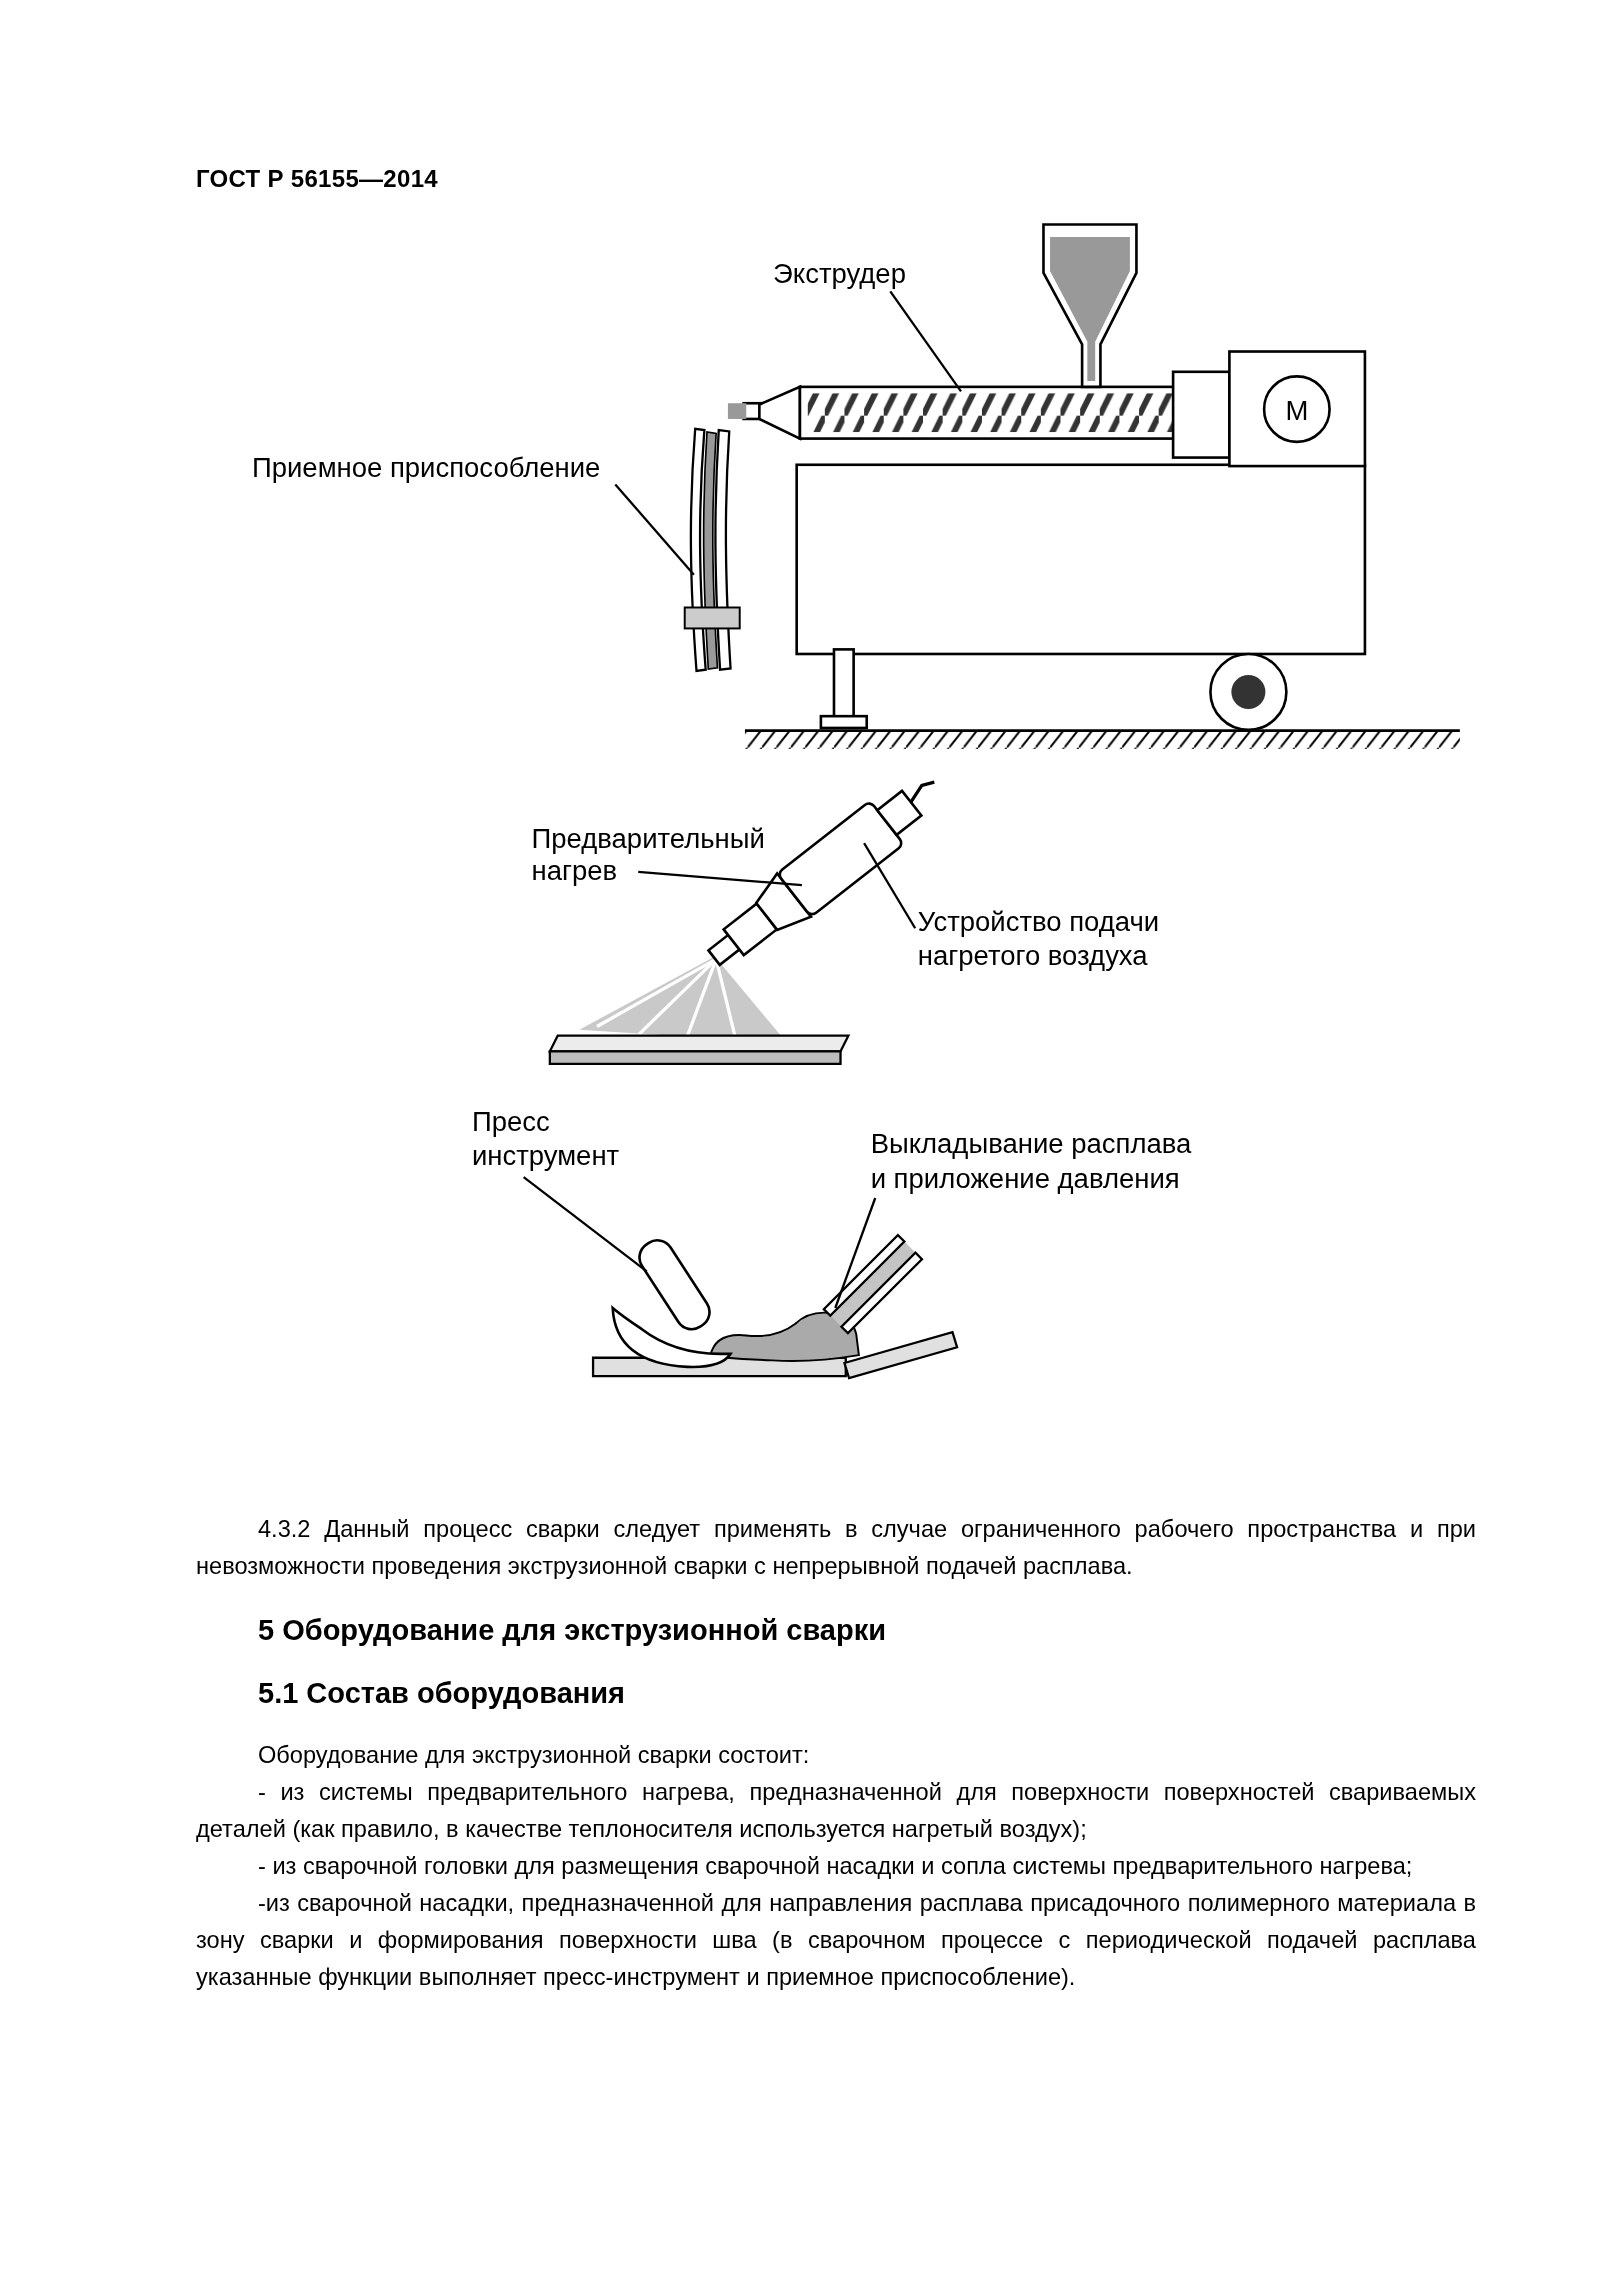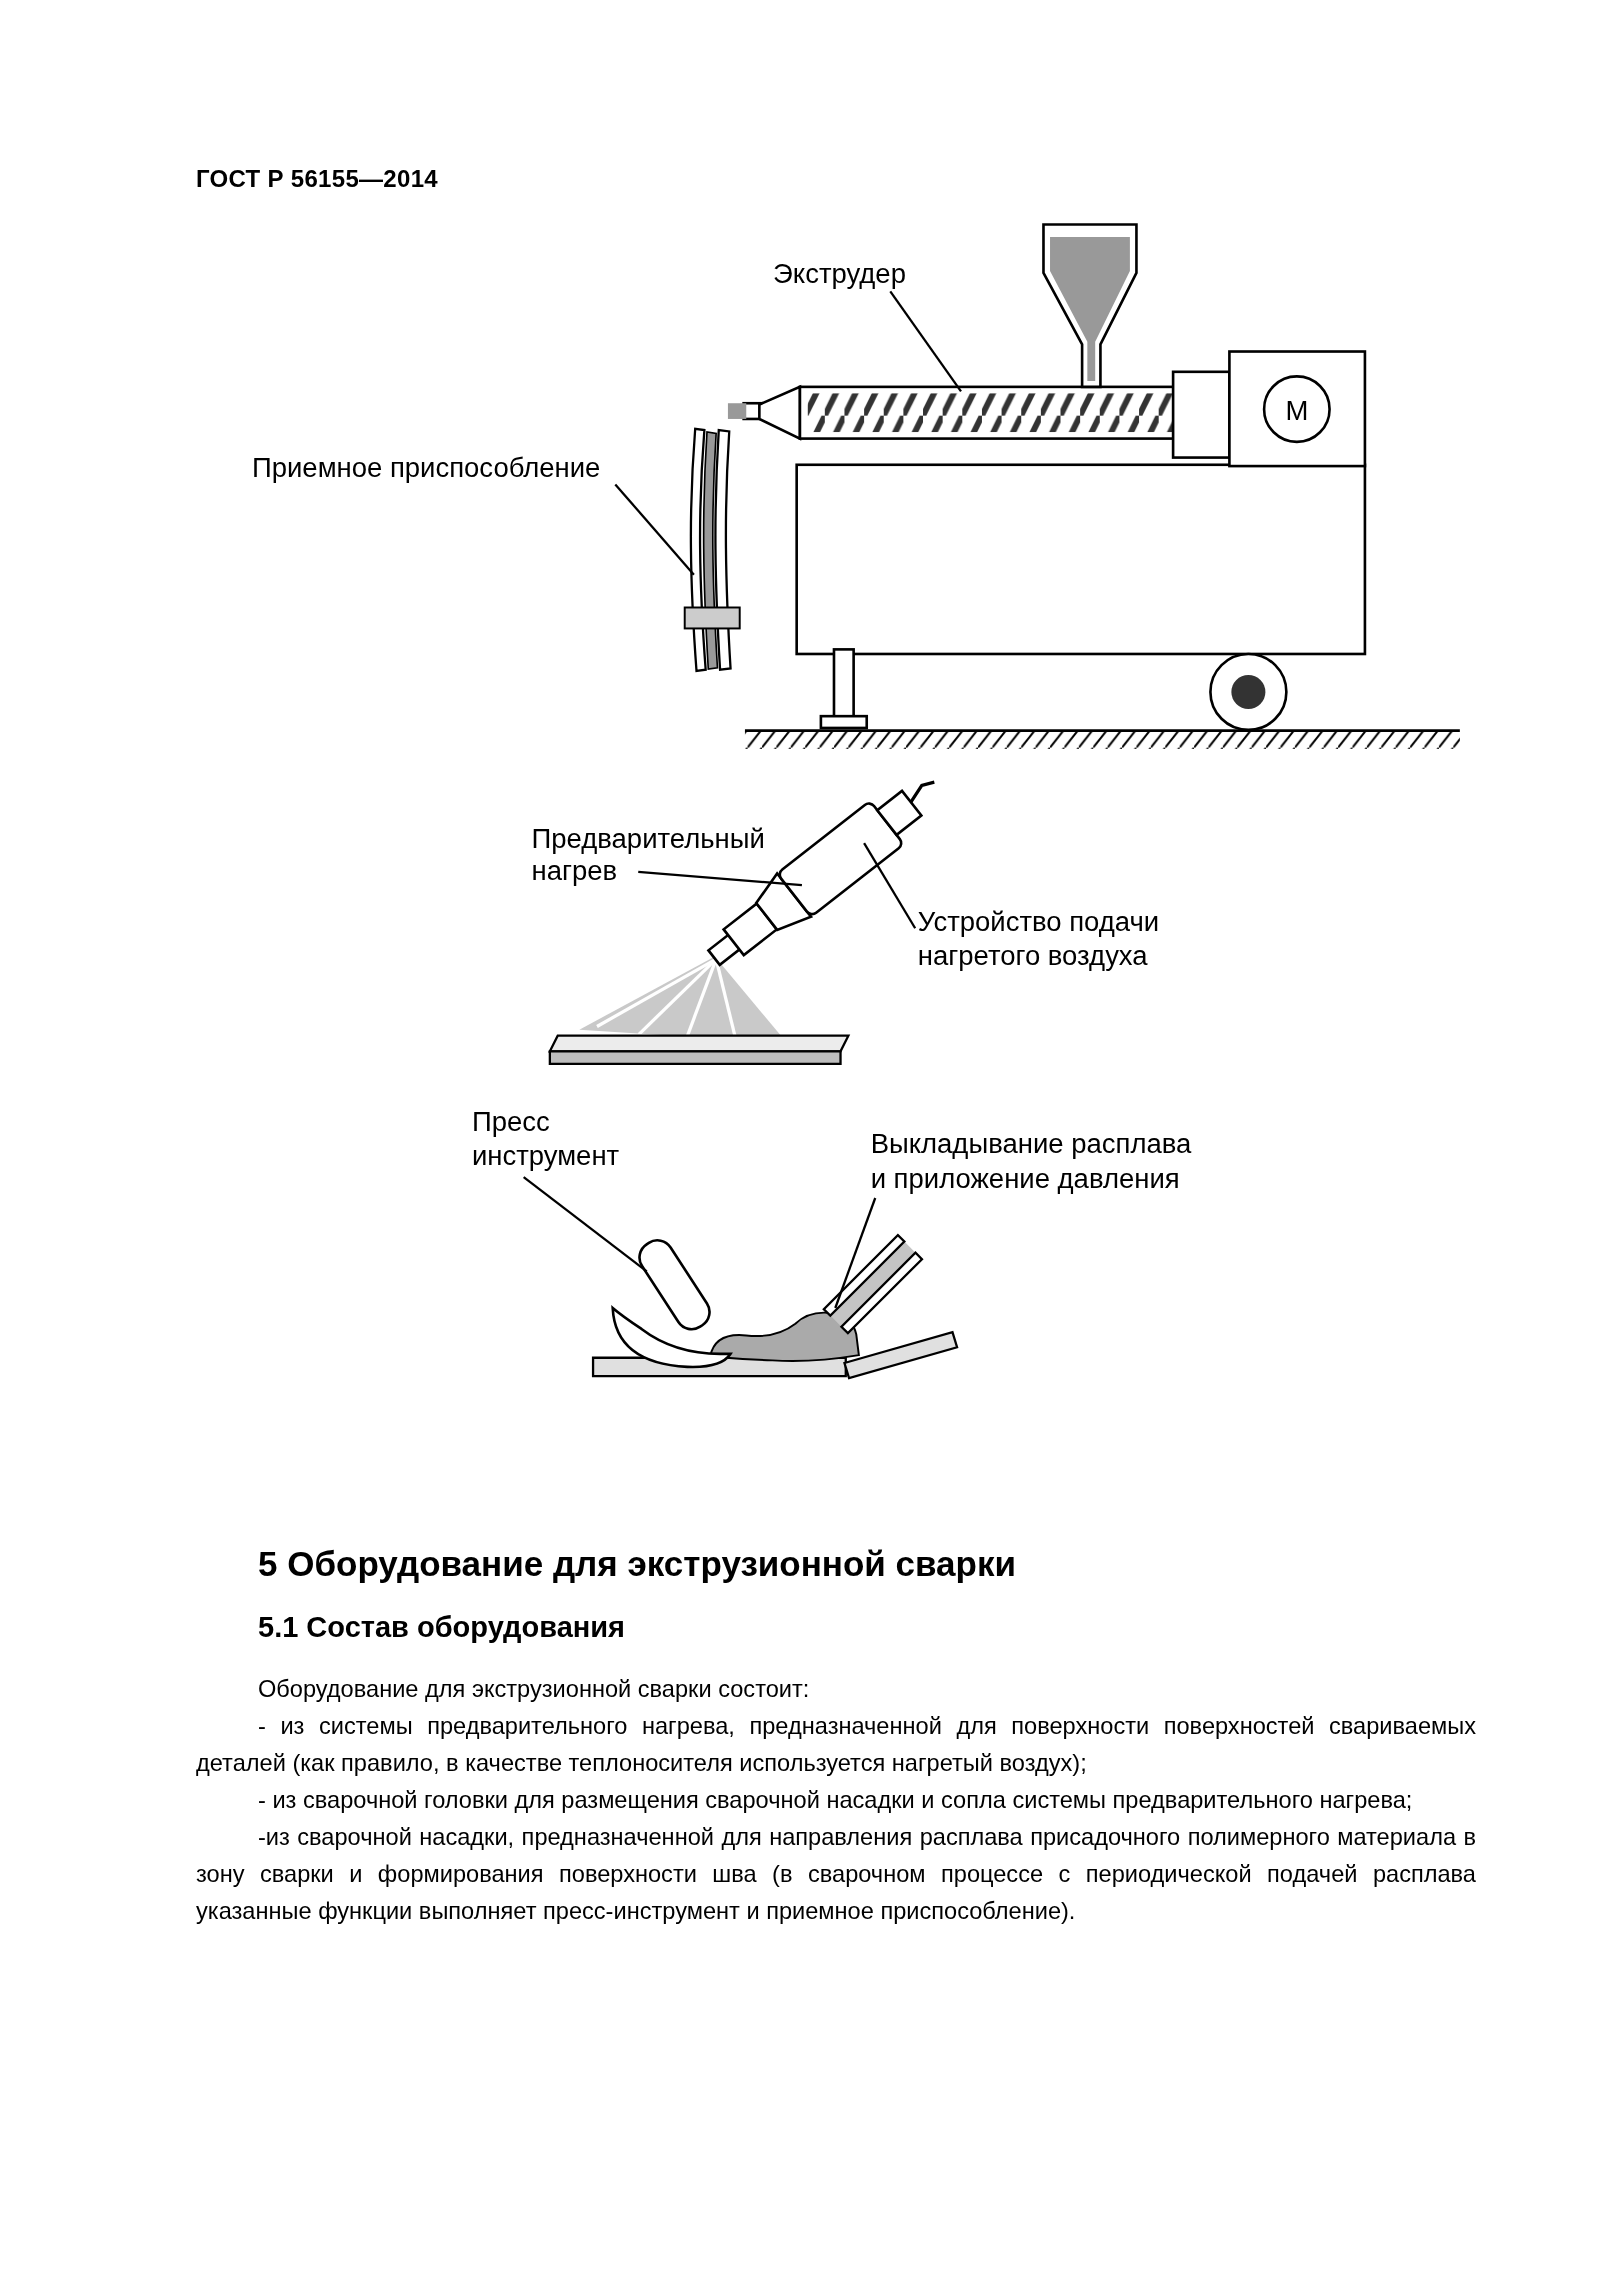--- a/index.html
+++ b/index.html
@@ -23,22 +23,22 @@
   .caption{
     position:absolute;left:0;top:1437px;width:1623px;
     text-align:center;font-size:23.6px;
   }
   .textblock{
     position:absolute;left:196px;top:1511px;width:1280px;
     font-size:23.6px;line-height:37px;text-align:justify;
   }
   .textblock p{margin:0;text-indent:62px;}
   .h5{
-    font-size:35px;font-weight:bold;line-height:34px;
-    margin:36px 0 0 62px;
+    font-size:29px;font-weight:bold;line-height:34px;
+    margin:28px 0 0 62px;
   }
   .h51{
     font-size:29px;font-weight:bold;line-height:33px;
     margin:30px 0 0 62px;
   }
   p.intro{margin-top:27px;}
   .pagenum{
     position:absolute;left:196px;top:2092px;
     font-size:25px;font-weight:bold;
   }
@@ -153,20 +153,21 @@
     <text x="481" y="1398">Пресс</text>
     <text x="481" y="1450">инструмент</text>
     <line x1="560" y1="1468" x2="748" y2="1612" stroke="#000" stroke-width="3.5"></line>
     <text x="1090" y="1432">Выкладывание расплава</text>
     <text x="1090" y="1484">и приложение давления</text>
     <line x1="1097" y1="1500" x2="1036" y2="1668" stroke="#000" stroke-width="3.5"></line>
   </svg>
 
 
   <div class="textblock">
+    <p>4.3.2 Данный процесс сварки следует применять в случае ограниченного рабочего пространства и при невозможности проведения экструзионной сварки с непрерывной подачей расплава.</p>
     <div class="h5">5 Оборудование для экструзионной сварки</div>
     <div class="h51">5.1 Состав оборудования</div>
     <p class="intro">Оборудование для экструзионной сварки состоит:</p>
     <p>- из системы предварительного нагрева, предназначенной для поверхности поверхностей свариваемых деталей (как правило, в качестве теплоносителя используется нагретый воздух);</p>
     <p>- из сварочной головки для размещения сварочной насадки и сопла системы предварительного нагрева;</p>
     <p>-из сварочной насадки, предназначенной для направления расплава присадочного полимерного материала в зону сварки и формирования поверхности шва (в сварочном процессе с периодической подачей расплава указанные функции выполняет пресс-инструмент и приемное приспособление).</p>
   </div>
 
   <div class="pagenum">4</div>
 

